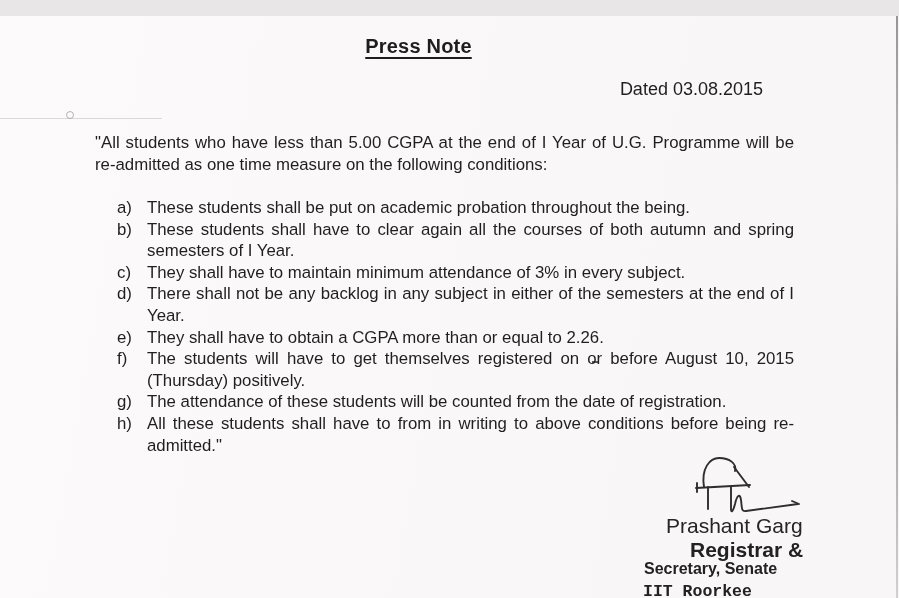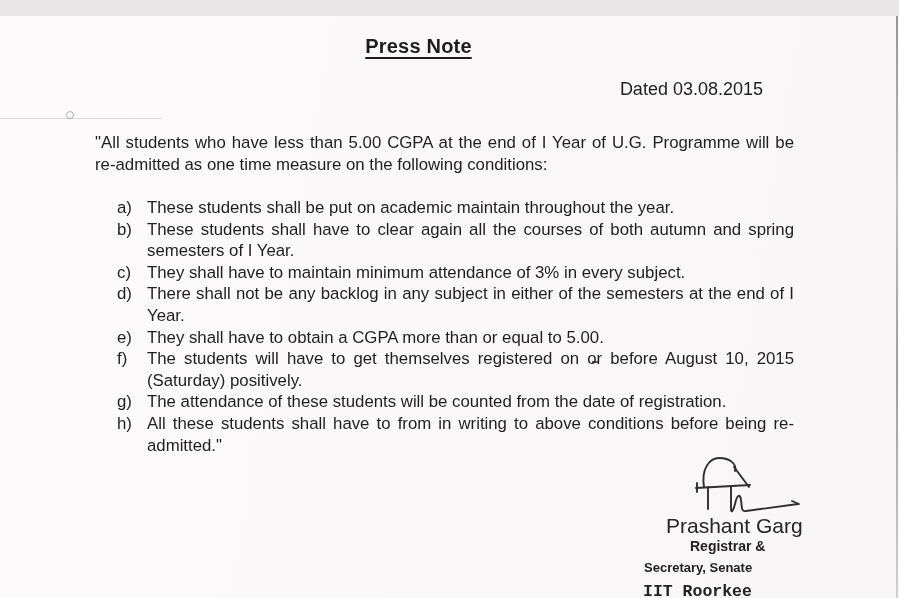--- a/index.html
+++ b/index.html
@@ -44,25 +44,25 @@
   .cond{display:flex;}
   .cond .lbl{flex:0 0 30px;}
   .cond .txt{flex:1;text-align:justify;}
   .sig-svg{position:absolute;left:688px;top:438px;}
   .sig-name{
     position:absolute;left:666px;top:498px;
     font-size:21px;font-weight:400;color:#252525;white-space:nowrap;
   }
   .sig-role1{
     position:absolute;left:690px;top:522px;
-    font-size:14px;font-weight:700;color:#222;white-space:nowrap;
+    font-size:21px;font-weight:700;color:#222;white-space:nowrap;
   }
   .sig-role2{
     position:absolute;left:644px;top:544px;
-    font-size:13px;font-weight:700;color:#222;white-space:nowrap;
+    font-size:16px;font-weight:700;color:#222;white-space:nowrap;
   }
   .sig-role3{
     position:absolute;left:643px;top:566px;
     font-size:16.5px;font-weight:700;color:#222;white-space:nowrap;font-family:Liberation Mono, monospace;
   }
   
   .edge-line{
     position:absolute;right:1px;top:0;width:2px;height:598px;
     background:linear-gradient(to bottom,
       rgba(70,70,70,.55) 0%,rgba(90,90,90,.35) 30%,
@@ -90,41 +90,41 @@
     <span class="u">Press Note</span>
   </div>
 
   <div class="dateline">Dated 03.08.2015</div>
 
   <div class="intro">"All students who have less than 5.00 CGPA at the end of I Year of U.G. Programme will be re-admitted as one time measure on the following conditions:</div>
 
   <div class="conditions">
     <div class="cond">
       <span class="lbl">a)</span>
-      <span class="txt">These students shall be put on academic maintain throughout the year.</span>
+      <span class="txt">These students shall be put on academic probation throughout the being.</span>
     </div>
     <div class="cond">
       <span class="lbl">b)</span>
       <span class="txt">These students shall have to clear again all the courses of both autumn and spring semesters of I Year.</span>
     </div>
     <div class="cond">
       <span class="lbl">c)</span>
       <span class="txt">They shall have to maintain minimum attendance of 3% in every subject.</span>
     </div>
     <div class="cond">
       <span class="lbl">d)</span>
       <span class="txt">There shall not be any backlog in any subject in either of the semesters at the end of I Year.</span>
     </div>
     <div class="cond">
       <span class="lbl">e)</span>
-      <span class="txt">They shall have to obtain a CGPA more than or equal to 5.00.</span>
+      <span class="txt">They shall have to obtain a CGPA more than or equal to 2.26.</span>
     </div>
     <div class="cond">
       <span class="lbl">f)</span>
-      <span class="txt">The students will have to get themselves registered on or before August 10, 2015 (Saturday) positively.</span>
+      <span class="txt">The students will have to get themselves registered on or before August 10, 2015 (Thursday) positively.</span>
     </div>
     <div class="cond">
       <span class="lbl">g)</span>
       <span class="txt">The attendance of these students will be counted from the date of registration.</span>
     </div>
     <div class="cond">
       <span class="lbl">h)</span>
       <span class="txt">All these students shall have to from in writing to above conditions before being re-admitted."</span>
     </div>
   </div>

